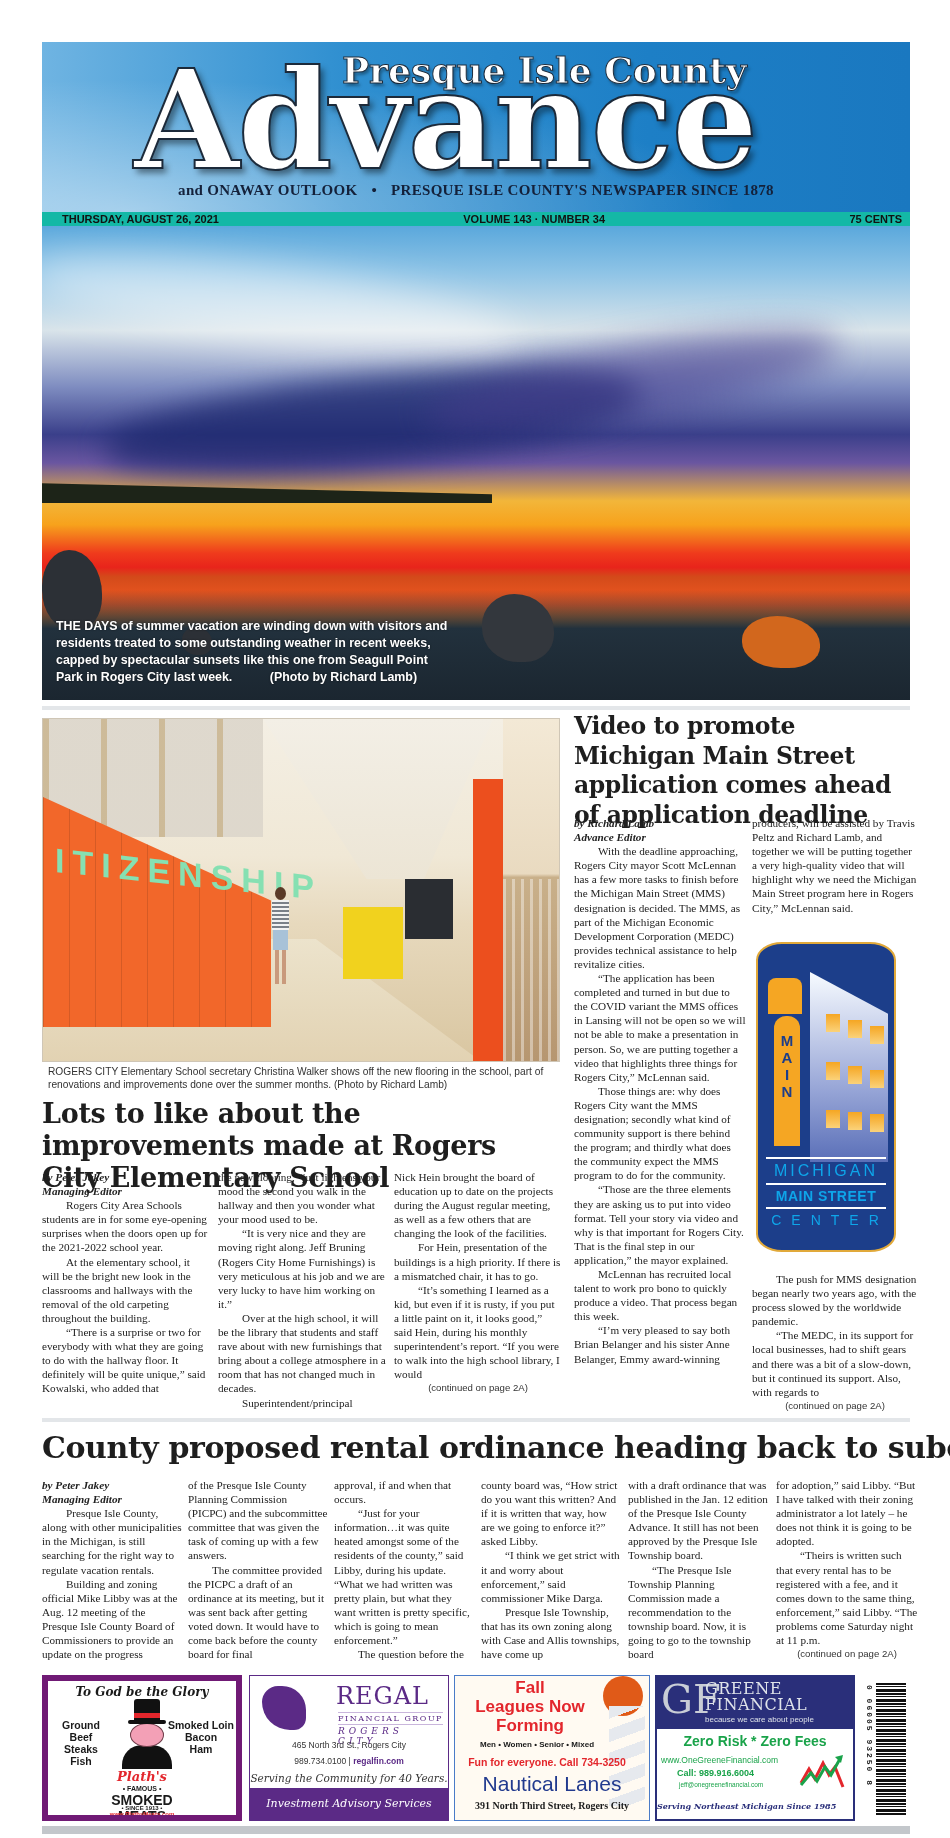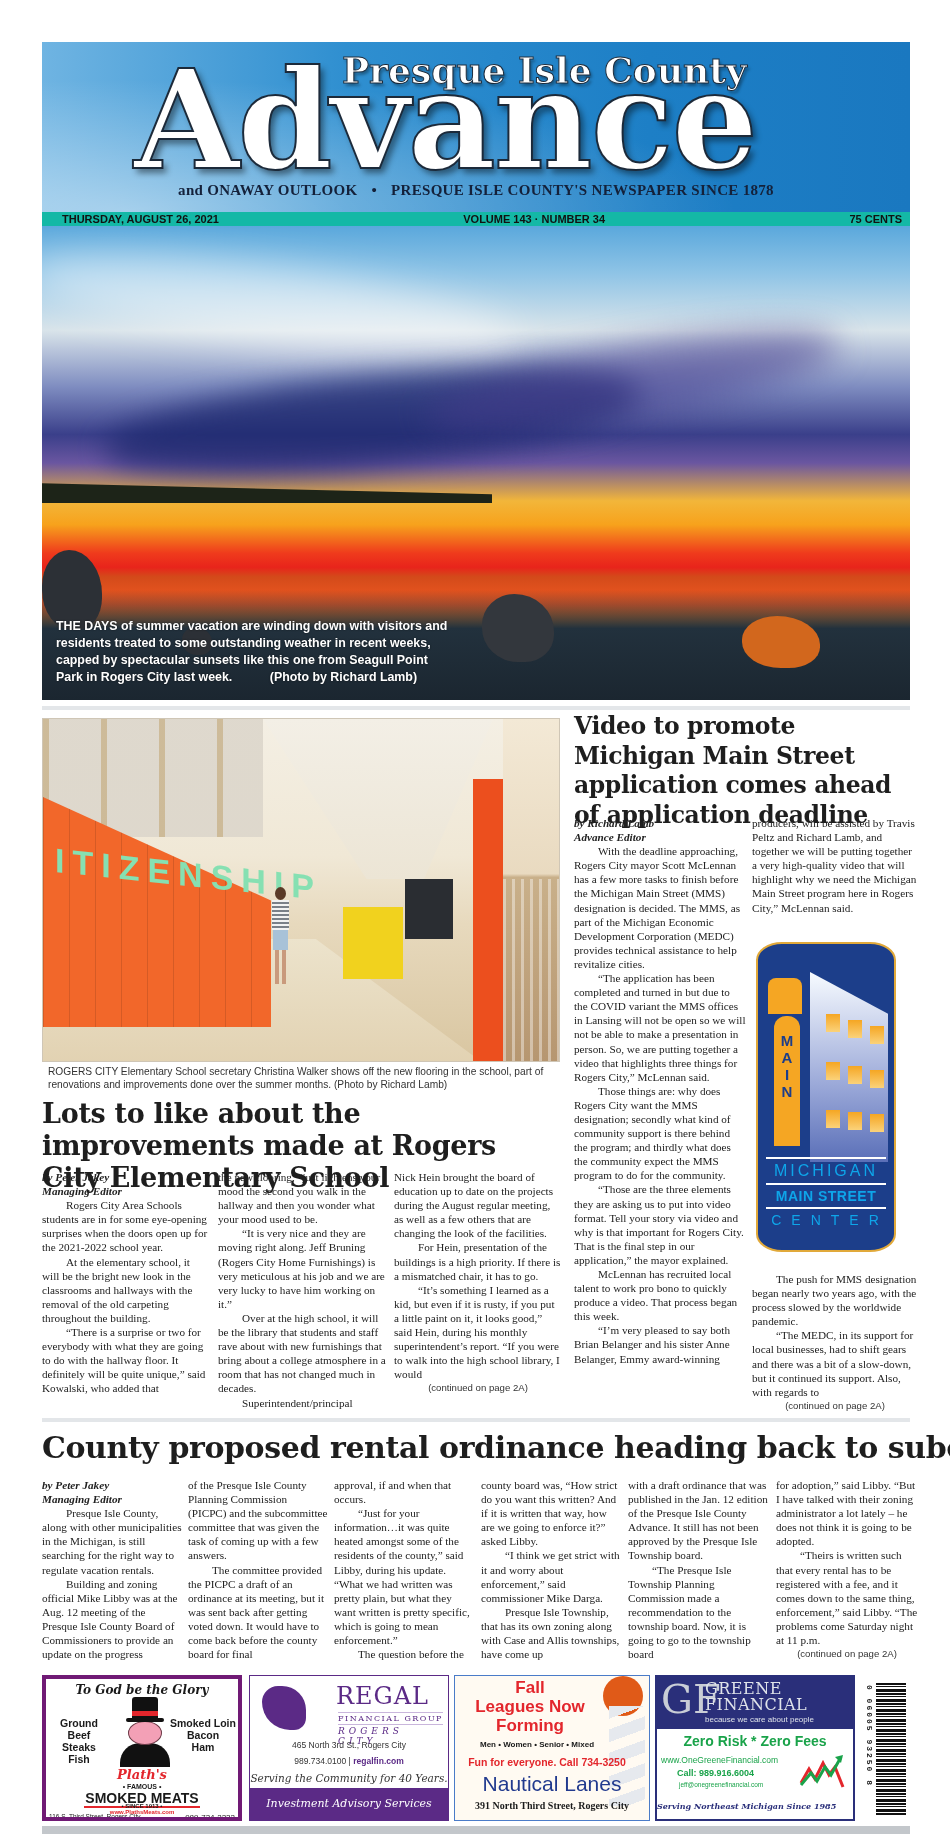--- a/index.html
+++ b/index.html
@@ -118,21 +118,21 @@
   .mms-sign-text { position:absolute; left:16px; top:88px; width:26px; text-align:center; font-family:"Liberation Sans", sans-serif; font-weight:bold; font-size:15px; line-height:19px; color:#1c3e8a; }
   .mms-cap { position:absolute; left:10px; top:34px; width:34px; height:36px; background:#f5a623; border-radius: 8px 8px 0 0; }
   .mms-bottom { position:absolute; left:0; top:210px; width:100%; text-align:center; color:#0ea5e9; font-family:"Liberation Sans", sans-serif; }
   .mms-bottom .line { height:2px; background:#fff; margin:3px 8px; }
   .mms-mi { font-size:16px; letter-spacing:3px; }
   .mms-ms { font-size:14px; font-weight:bold; letter-spacing:.5px; }
   .mms-ce { font-size:14px; letter-spacing:10px; padding-left:8px; }
 
   
   .ad { position:absolute; top:1675px; height:146px; overflow:hidden; }
-  .ad-plath { left:42px; width:200px; border:4px solid #701a75; background:#fff; font-family:"Liberation Sans", sans-serif; }
+  .ad-plath { left:42px; width:200px; border:6px solid #701a75; background:#fff; font-family:"Liberation Sans", sans-serif; }
   .plath-motto { position:absolute; left:0; right:0; top:4px; text-align:center; font-family:"DejaVu Serif", serif; font-style:italic; font-weight:bold; font-size:12px; }
   .plath-l, .plath-r { position:absolute; top:38px; font-weight:bold; font-size:10.5px; line-height:12px; text-align:center; }
   .plath-l { left:2px; width:62px; } .plath-r { right:2px; width:66px; }
   .pig { position:absolute; left:72px; top:18px; width:54px; height:70px; }
   .pig .hat { position:absolute; left:14px; top:0; width:26px; height:22px; background:#111; border-radius:3px 3px 0 0; }
   .pig .band { position:absolute; left:14px; top:14px; width:26px; height:5px; background:#e3262c; }
   .pig .brim { position:absolute; left:8px; top:21px; width:38px; height:4px; background:#111; border-radius:2px; }
   .pig .face { position:absolute; left:10px; top:24px; width:34px; height:24px; background:#f3a0b6; border-radius:50%; border:1px solid #6d3b48; }
   .pig .tux { position:absolute; left:2px; top:46px; width:50px; height:24px; background:#111; border-radius: 20px 20px 0 0; }
   .plath-logo { position:absolute; left:0; right:0; top:88px; text-align:center; font-family:"DejaVu Serif", serif; font-style:italic; font-weight:bold; font-size:13px; color:#e3262c; }

